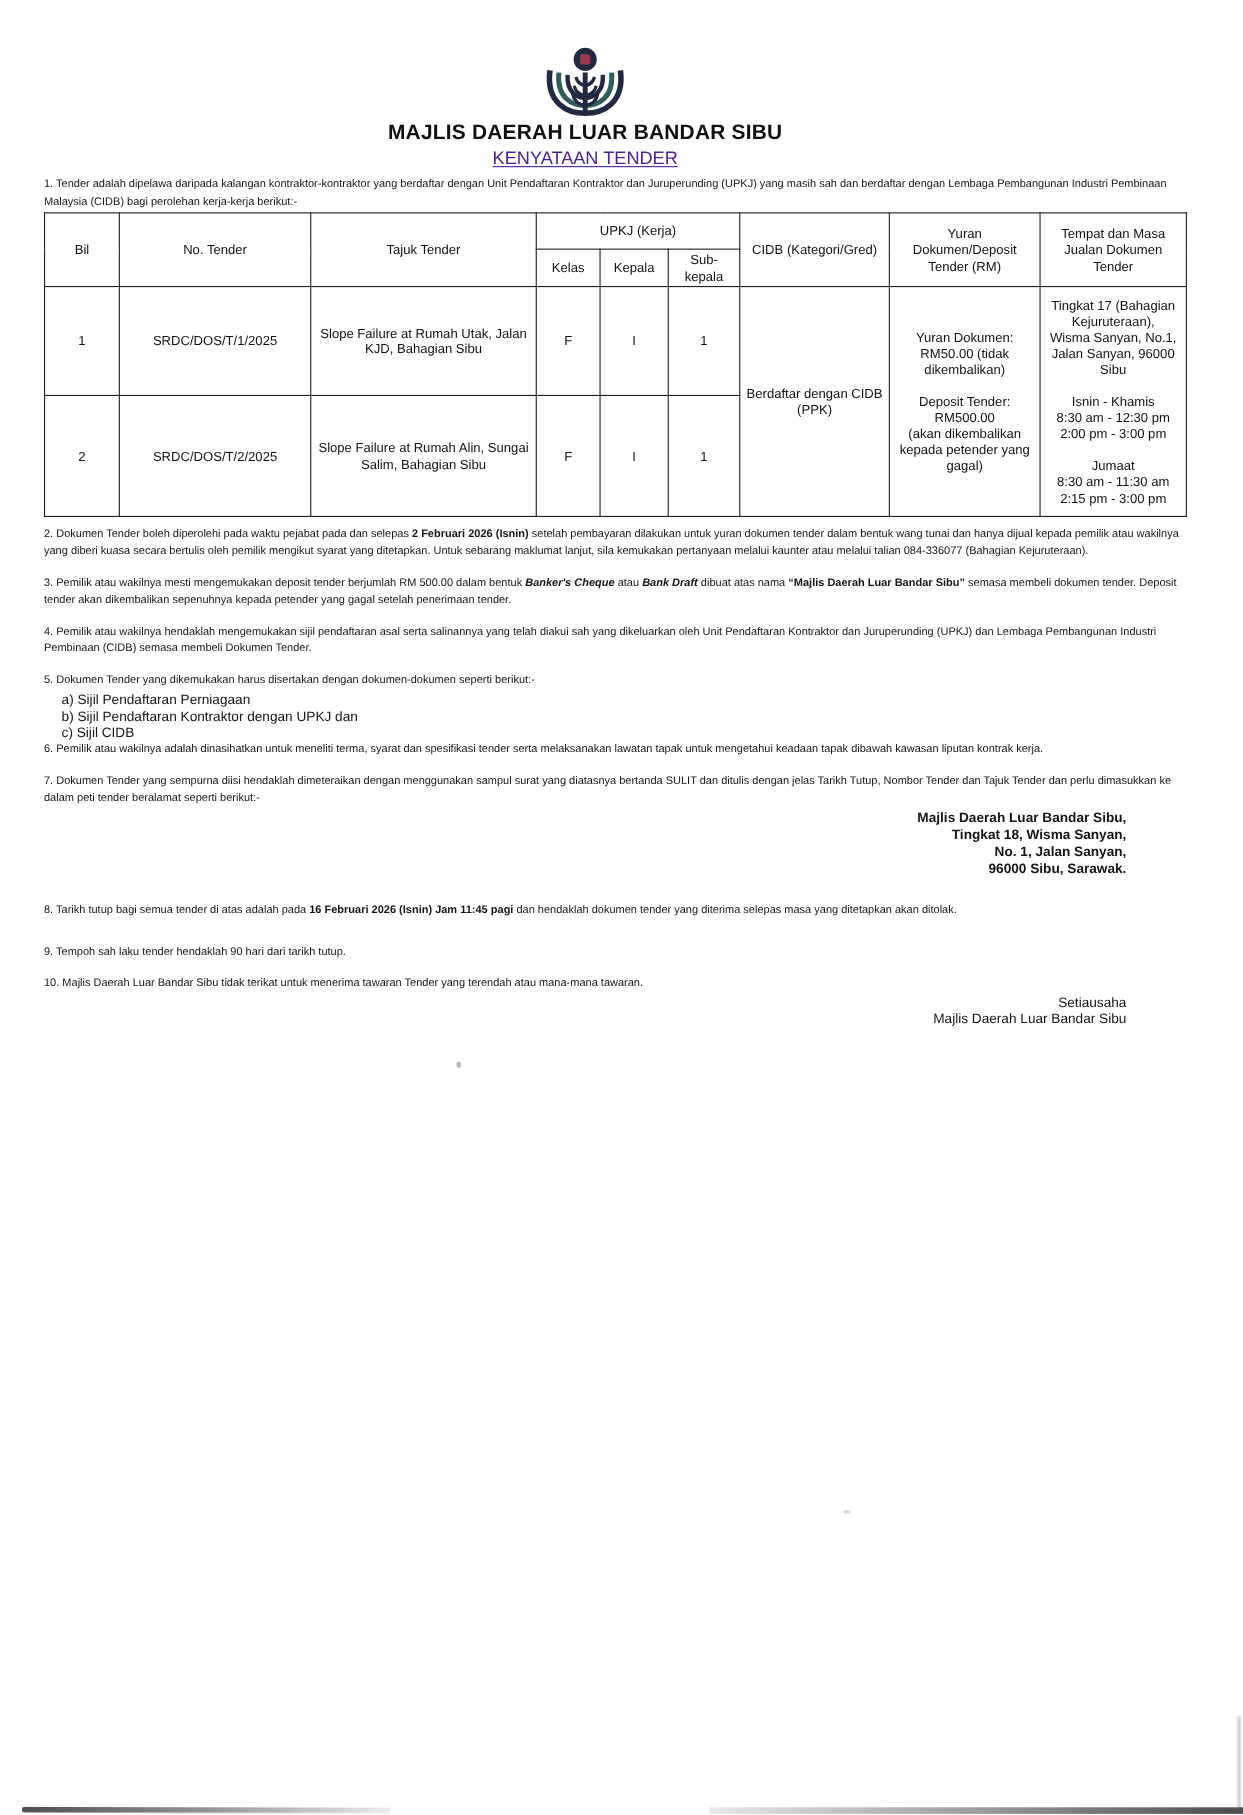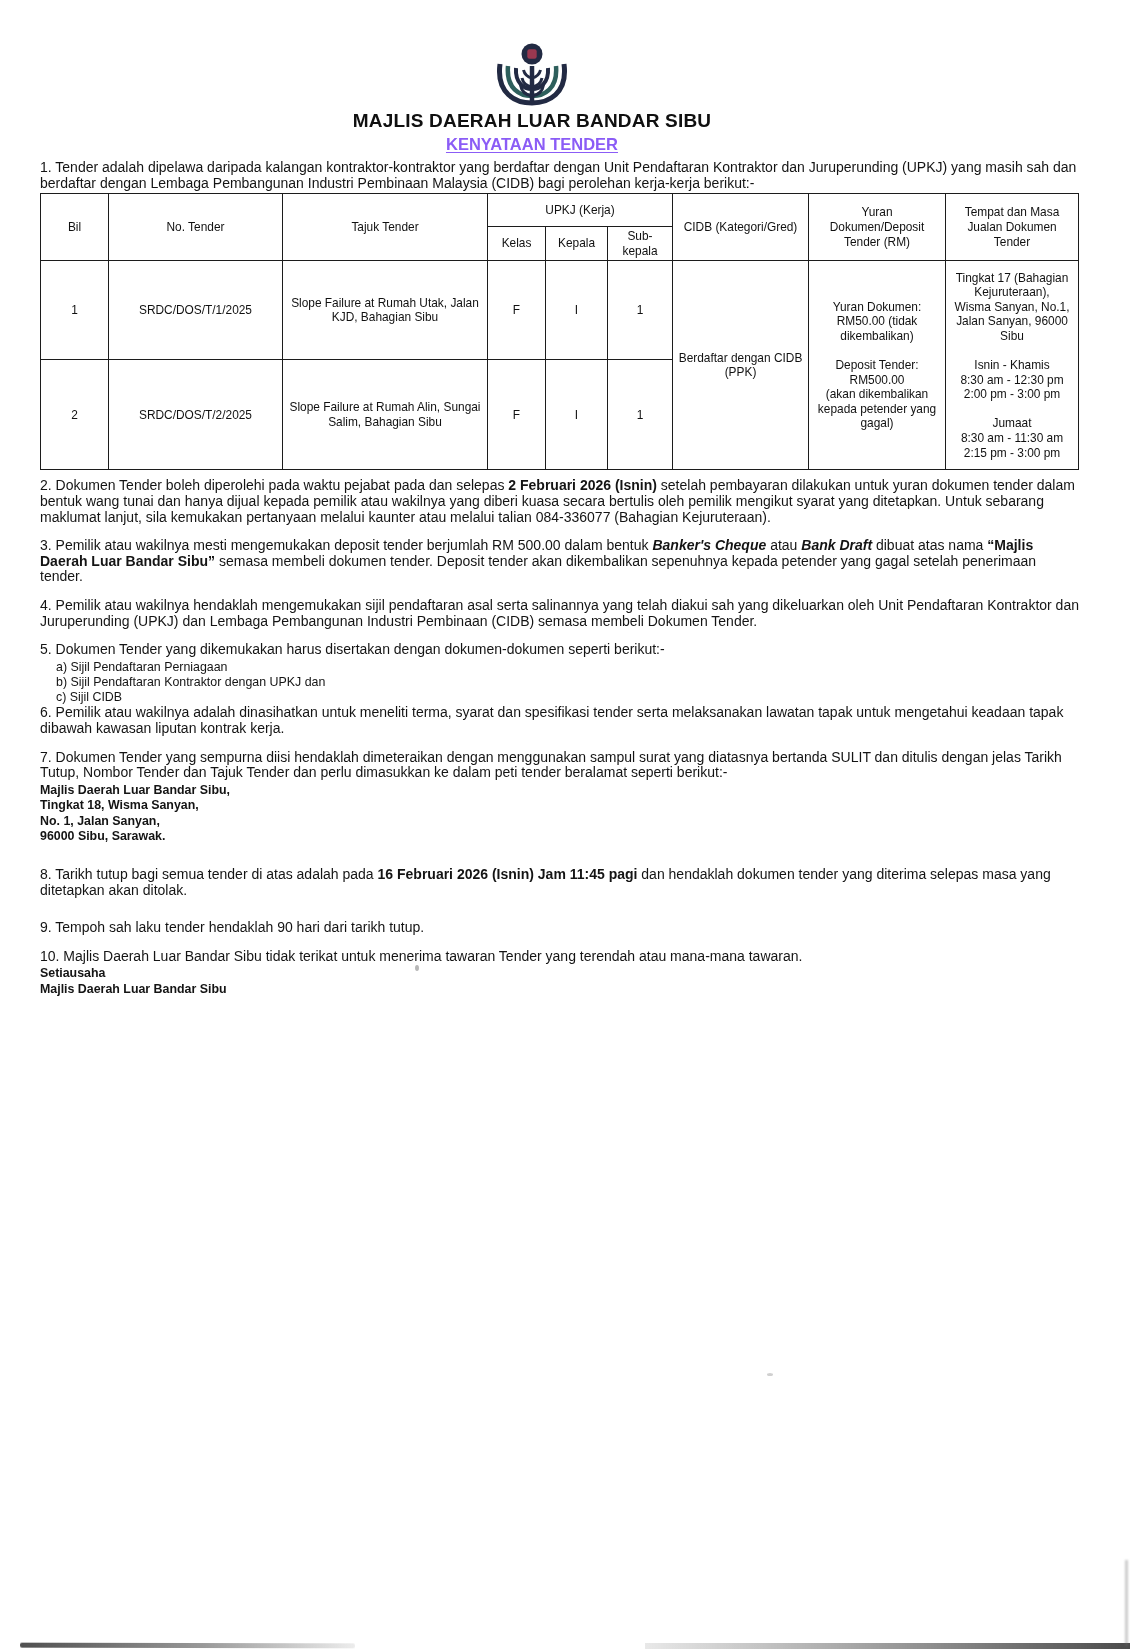--- a/index.html
+++ b/index.html
@@ -8,24 +8,24 @@
     font-family:"Liberation Sans", sans-serif;color:#141414;
     -webkit-font-smoothing:antialiased;
   }
   .page{position:absolute;inset:0;}
   .content{padding:42px 50px 0 40px;}
 
   
   .header{text-align:center;padding-right:56px;}
   .logo{display:block;margin:0 auto;}
   .org-title{font-size:19px;font-weight:bold;letter-spacing:.2px;margin:2px 0 3px 0;color:#101010;}
-  .doc-title{font-size:16.5px;font-weight:bold;text-decoration:underline;text-underline-offset:2px;margin:0 0 6px 0;color:#8b5cf6;}
+  .doc-title{font-size:16.5px;font-weight:normal;text-decoration:underline;text-underline-offset:2px;margin:0 0 6px 0;color:#4c1d95;}
 
   
-  .para{font-size:14px;line-height:15.6px;margin:0 0 13px 0;}
+  .para{font-size:10px;line-height:15.6px;margin:0 0 13px 0;}
   .para b{font-weight:bold;}
   .para .bi{font-weight:bold;font-style:italic;}
   .list-item{font-size:12.4px;line-height:15.2px;margin:0 0 0 16px;}
   .list-footer{font-size:12.4px;line-height:15.2px;margin:2px 0 13px 0;}
   .tight{margin-bottom:2px;}
 
   
   table.tender{border-collapse:collapse;table-layout:fixed;width:1038px;margin:0 0 8px 0;}
   table.tender th,table.tender td{
     border:1.5px solid #1c1c1c;font-weight:normal;font-size:11.9px;line-height:14.6px;
@@ -33,24 +33,24 @@
     overflow:hidden;
   }
   tr.hrow1 th{height:28px;}
   tr.hrow2 th{height:22px;}
   tr.brow1 td{height:94px;}
   tr.brow2 td{height:105px;}
   td.tajuk-cell{text-align:left;padding:2px 6px;}
   .multiline{white-space:pre-line;}
 
   
-  .address-block{font-size:12.4px;line-height:15.6px;font-weight:bold;text-align:left;
+  .address-block{font-size:12.4px;line-height:15.6px;font-weight:bold;text-align:right;
     padding-right:56px;white-space:pre-line;margin:2px 0 18px 0;}
   .para-gap{margin-top:22px;}
-  .closing{font-size:12.4px;line-height:15.4px;font-weight:bold;text-align:left;padding-right:56px;margin:0;}
+  .closing{font-size:12.4px;line-height:15.4px;font-weight:normal;text-align:right;padding-right:56px;margin:0;}
 
   
   .scan-strip-left{position:absolute;left:20px;bottom:2px;width:335px;height:5px;border-radius:2px;
     background:linear-gradient(to right, rgba(35,35,35,.8), rgba(70,70,70,.55) 55%, rgba(130,130,130,.15));
     filter:blur(.5px);transform:rotate(.12deg);}
   .scan-strip-right{position:absolute;left:645px;bottom:1px;width:485px;height:6px;
     background:linear-gradient(to right, rgba(130,130,130,.18), rgba(60,60,60,.55) 55%, rgba(30,30,30,.8));
     filter:blur(.5px);}
   .scan-edge-right{position:absolute;right:2px;bottom:4px;width:3px;height:86px;
     background:rgba(110,110,110,.35);filter:blur(1px);}

